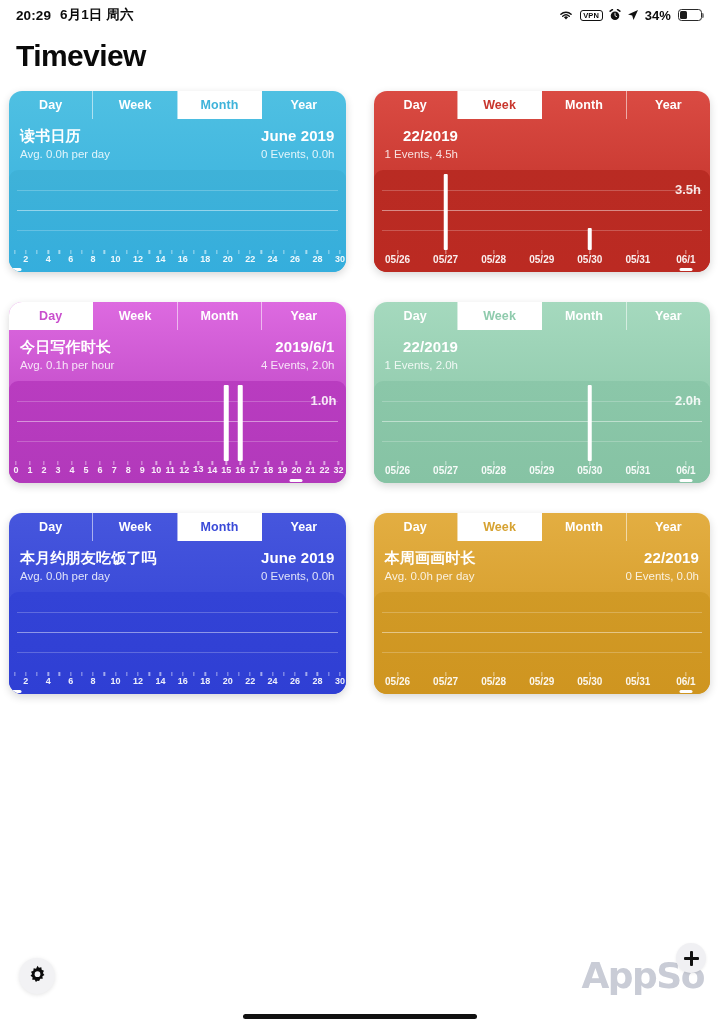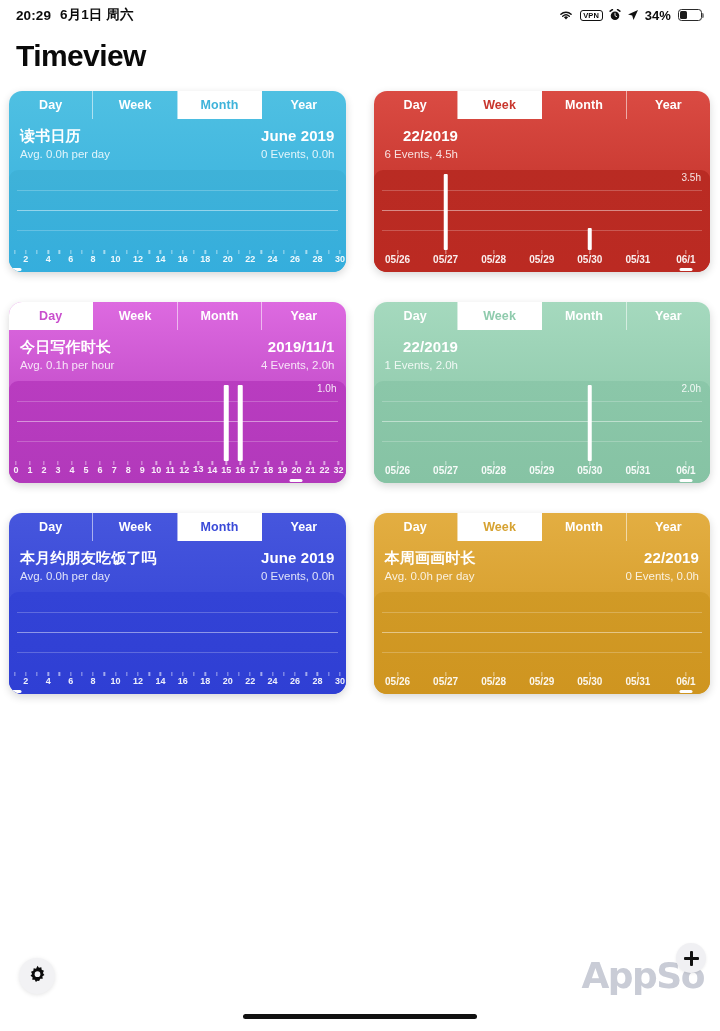--- a/index.html
+++ b/index.html
@@ -91,22 +91,22 @@
     flex:1; margin:0; position:relative; border-radius:9px;
     overflow:hidden;
   }
   .gridlines { position:absolute; left:0; right:0; top:0; bottom:22px; }
   .gridline {
     position:absolute; left:8px; right:8px; height:1px;
     background:rgba(255,255,255,.22);
   }
   .gridline.mid { background:rgba(255,255,255,.45); height:1.2px; }
   .maxlabel {
-    position:absolute; right:9px; top:2px;
-    font-size:10px; font-weight:400; color:rgba(255,255,255,.88);
+    position:absolute; right:9px; top:12px;
+    font-size:13px; font-weight:700; color:rgba(255,255,255,.88);
   }
   .bars { position:absolute; left:0; right:0; top:4px; bottom:22px; }
   .bar {
     position:absolute; bottom:0; width:4.5px; background:#ffffff;
     border-radius:1px; transform:translateX(-50%);
   }
   .axis {
     position:absolute; left:0; right:0; bottom:0; height:22px;
   }
   .tick-row { position:absolute; left:0; right:0; top:0; height:6px; }
@@ -275,21 +275,21 @@
     <div class="card" style="background: linear-gradient(rgb(218, 75, 67) 0%, rgb(187, 42, 34) 100%);">
       <div class="tabs">
         <div class="tab">Day</div>
         <div class="tab active" style="color: rgb(200, 53, 44);">Week</div>
         <div class="tab">Month</div>
         <div class="tab">Year</div>
       </div>
       <div class="card-head">
         <div class="head-r">
           <div class="card-period">22/2019</div>
-          <div class="card-stats">6 Events, 4.5h</div>
+          <div class="card-stats">1 Events, 4.5h</div>
         </div>
       </div>
       <div class="chart" style="background: linear-gradient(rgb(185, 43, 35) 0%, rgb(187, 42, 34) 100%);">
         <div class="gridlines">
           <div class="gridline" style="top: 25%;"></div>
           <div class="gridline mid" style="top: 50%;"></div>
           <div class="gridline" style="top: 75%;"></div>
         </div>
         <div class="maxlabel">3.5h</div>
         <div class="bars">
@@ -325,21 +325,21 @@
         <div class="tab">Week</div>
         <div class="tab">Month</div>
         <div class="tab">Year</div>
       </div>
       <div class="card-head">
         <div class="head-l">
           <div class="card-title">今日写作时长</div>
           <div class="card-sub">Avg. 0.1h per hour</div>
         </div>
         <div class="head-r">
-          <div class="card-period">2019/11/1</div>
+          <div class="card-period">2019/6/1</div>
           <div class="card-stats">4 Events, 2.0h</div>
         </div>
       </div>
       <div class="chart" style="background: linear-gradient(rgb(185, 60, 192) 0%, rgb(178, 57, 187) 100%);">
         <div class="gridlines">
           <div class="gridline" style="top: 25%;"></div>
           <div class="gridline mid" style="top: 50%;"></div>
           <div class="gridline" style="top: 75%;"></div>
         </div>
         <div class="maxlabel">1.0h</div>

